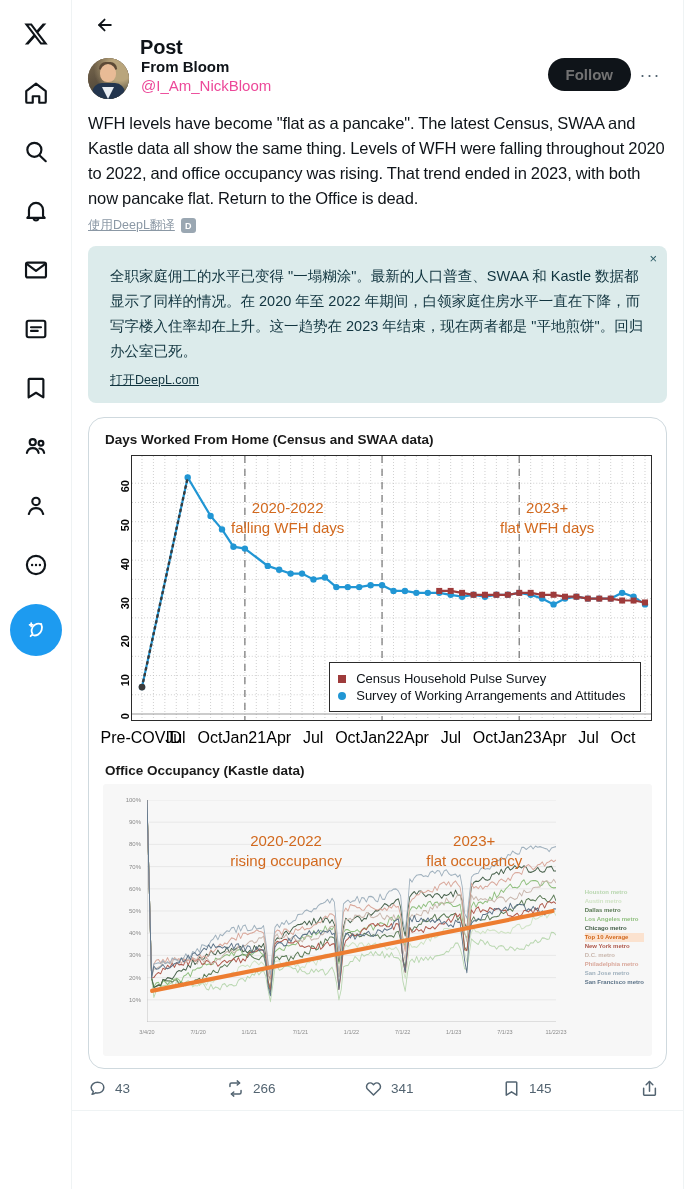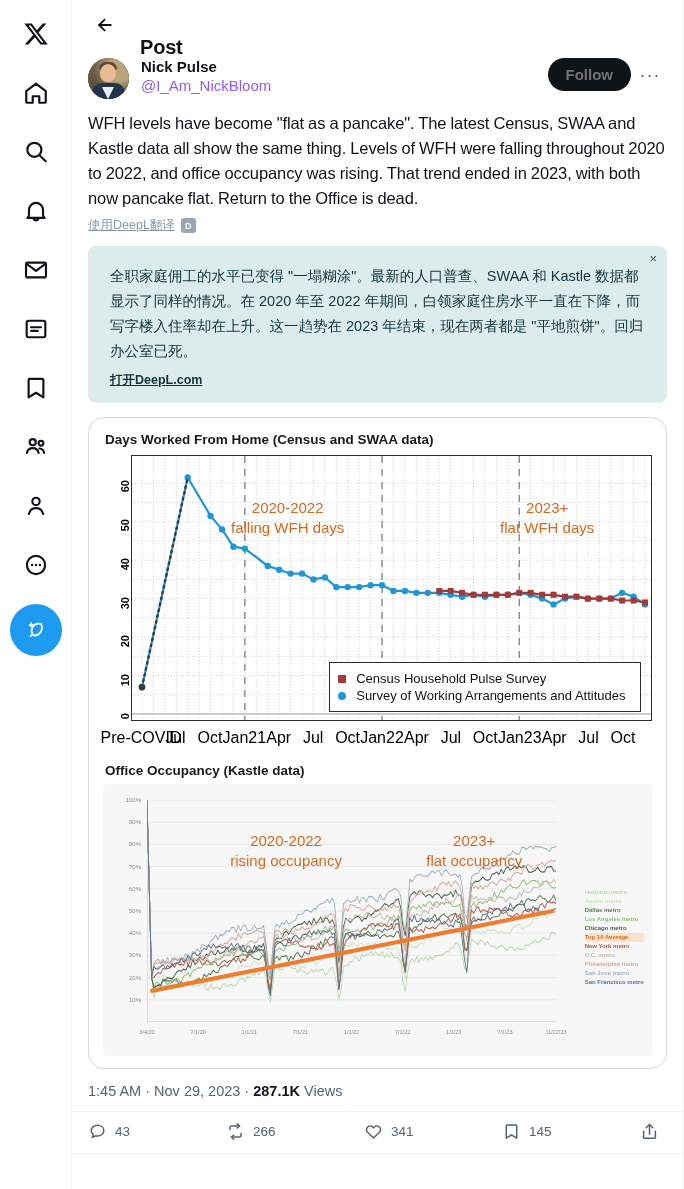--- a/index.html
+++ b/index.html
@@ -73,21 +73,21 @@
     background:#e8bb96; border-radius:50% 50% 45% 45%; }
   .avatar .hair { position:absolute; left:11px; top:4px; width:18px; height:8px;
     background:#5d4a36; border-radius:9px 9px 2px 2px; }
   .avatar .body { position:absolute; left:4px; bottom:0; width:33px; height:16px;
     background:#23354e; border-radius:10px 10px 0 0; }
   .avatar .shirt { position:absolute; left:14px; bottom:0; width:12px; height:12px;
     background:#e9eef4; clip-path: polygon(50% 100%, 0 0, 100% 0); }
 
   .names { margin-left: 12px; flex: 1 1 auto; min-width: 0; line-height: 1.25; }
   .display-name { font-size: 15px; font-weight: bold; }
-  .handle { font-size: 15px; color: #8b5cf6; }
+  .handle { font-size: 15px; color: #ec4899; }
   .follow-btn {
     background: #0f1419; color: #737373;
     font-size: 15px; font-weight: bold;
     border: none; border-radius: 9999px;
     padding: 8px 18px; cursor: pointer;
     margin-left: 8px; white-space: nowrap;
   }
   .more-btn {
     width: 34px; height: 34px; margin-left: 2px;
     display: flex; align-items: center; justify-content: center;
@@ -118,21 +118,21 @@
     background: #dcebeb;
     border-radius: 8px;
     padding: 18px 22px 14px 22px;
   }
   .deepl-text {
     font-size: 14.5px; line-height: 25px; color: #11343f;
   }
   .deepl-open {
     display: inline-block; margin-top: 8px;
     font-size: 12.5px; color: #11343f;
-    text-decoration: underline; cursor: pointer; font-weight: bold;
+    text-decoration: underline; cursor: pointer;
   }
   .deepl-close {
     position: absolute; top: 6px; right: 10px;
     font-size: 13px; color: #2b5b66; cursor: pointer;
     line-height: 1;
   }
 
   
   .media-card {
     margin-top: 14px;
@@ -324,21 +324,21 @@
 
       <div class="post-head">
         <div class="avatar">
           <div class="bg"></div>
             <div class="body"></div>
             <div class="shirt"></div>
           <div class="hair"></div>
             <div class="face"></div>
         </div>
         <div class="names">
-          <div class="display-name">Nick Pulse</div>
+          <div class="display-name">From Bloom</div>
           <div class="handle">@I_Am_NickBloom</div>
         </div>
         <button class="follow-btn">Follow</button>
         <div class="more-btn">···</div>
       </div>
 
       <div class="post-text">WFH levels have become "flat as a pancake". The latest Census, SWAA and Kastle data all show the same thing. Levels of WFH were falling throughout 2020 to 2022, and office occupancy was rising. That trend ended in 2023, with both now pancake flat. Return to the Office is dead.</div>
 
       <div class="translate-row">
         <span class="translate-link">使用DeepL翻译</span>
@@ -593,23 +593,20 @@
                 <div style="color: rgb(159, 176, 189);">San Jose metro</div>
                 <div style="color: rgb(91, 114, 135);">San Francisco metro</div>
               </div>
           </div>
         </div>
 
       </div>
 
     </div>
 
-    <div class="meta">
-      <span>1:45 AM · Nov 29, 2023 · </span><b>287.1K</b><span> Views</span>
-    </div>
 
     <div class="actions">
       <div class="action">
         <svg width="19" height="19" viewBox="0 0 24 24" fill="none" stroke="#536471" stroke-width="1.9">
             <path d="M12 4.2c-4.5 0-8 2.9-8 6.6 0 2 1 3.8 2.7 5-.2 1.3-.8 2.6-1.6 3.5 1.8-.2 3.4-1 4.5-1.9.8.2 1.6.3 2.4.3 4.5 0 8-2.9 8-6.9s-3.5-6.6-8-6.6z" stroke-linejoin="round"></path>
           </svg>
         <span>43</span>
       </div>
       <div class="action">
         <svg width="19" height="19" viewBox="0 0 24 24" fill="none" stroke="#536471" stroke-width="1.9" stroke-linecap="round" stroke-linejoin="round">

